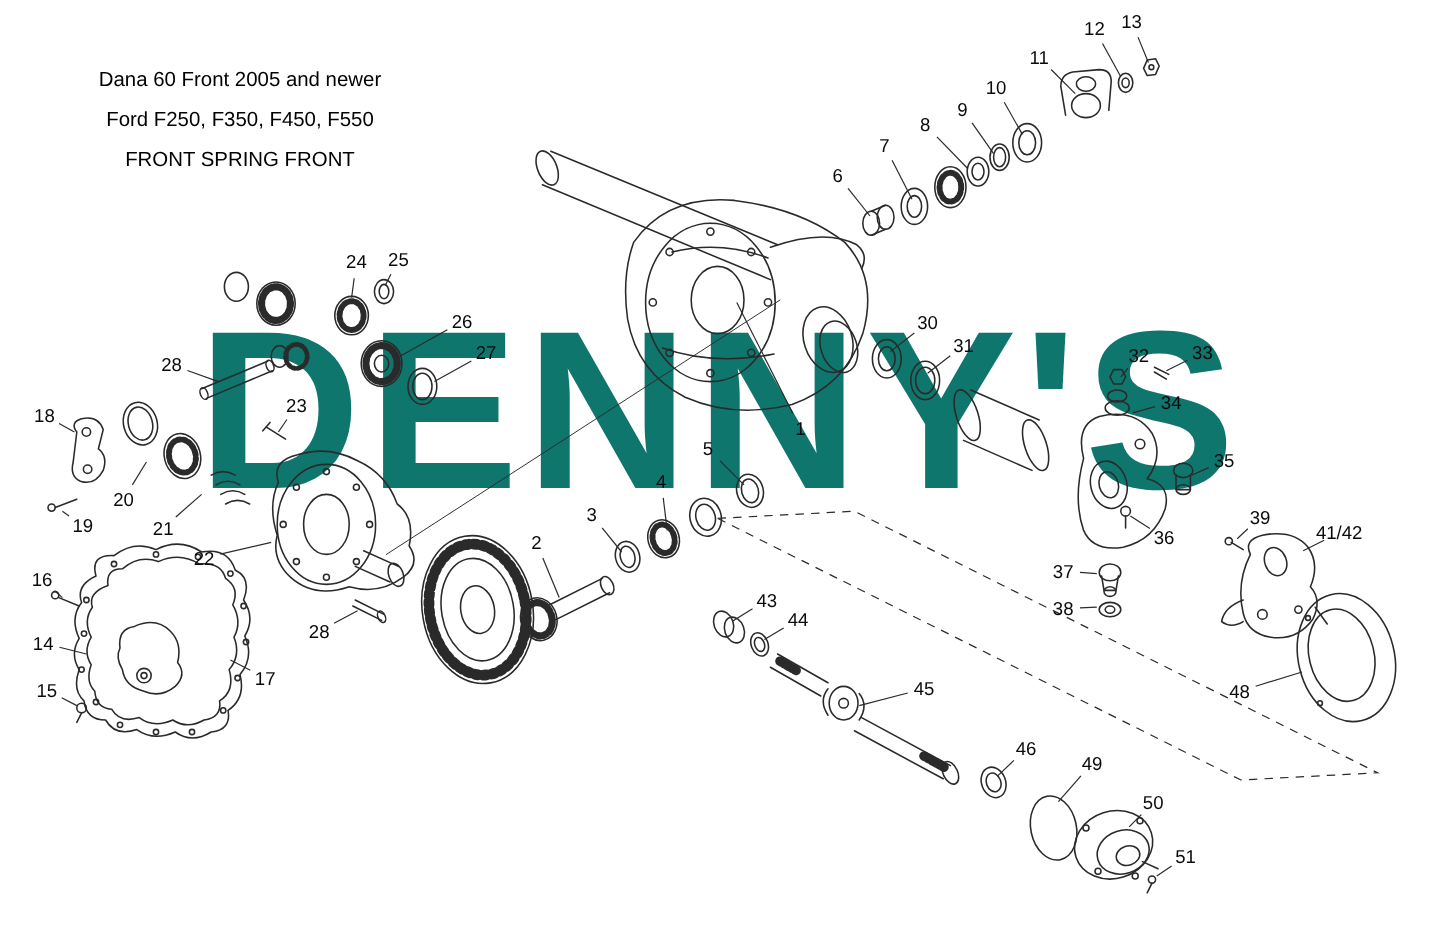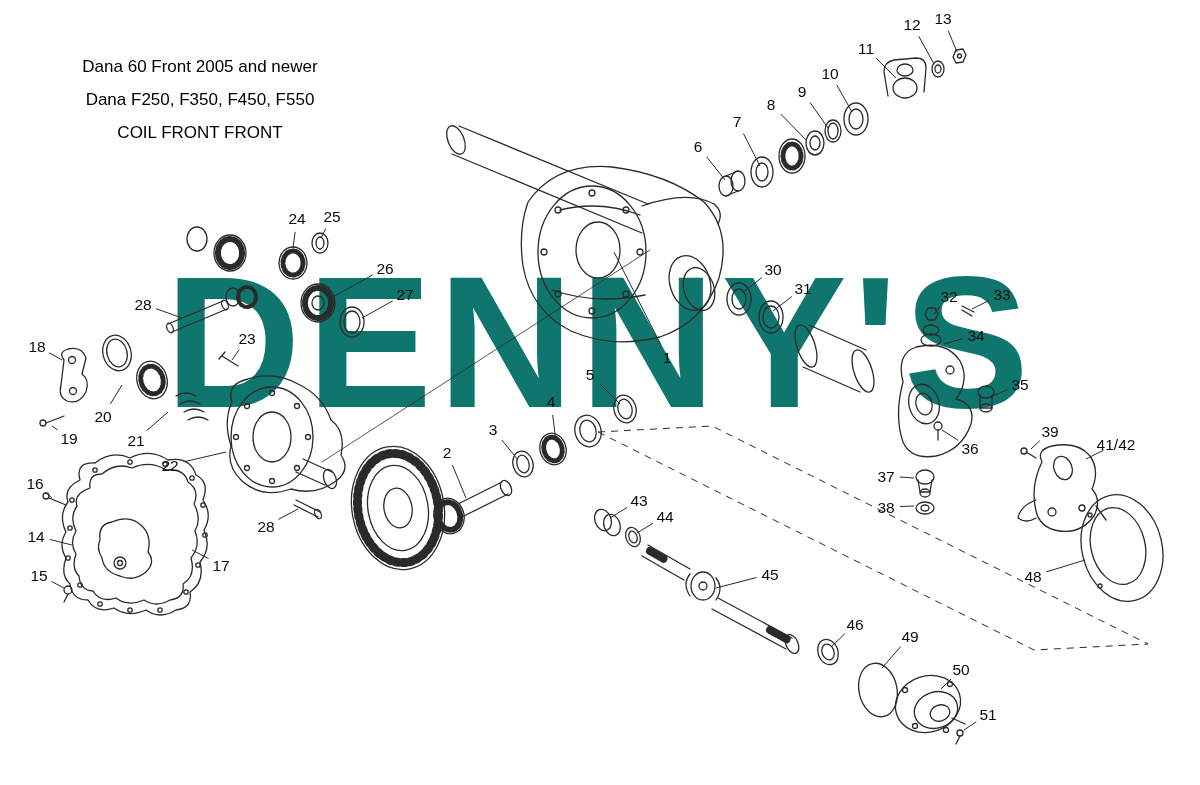--- a/index.html
+++ b/index.html
@@ -25,22 +25,22 @@
 </style>
 </head>
 <body>
 
 <div class="page">
 
   <div class="watermark">DENNY'S</div>
 
   <div class="header">
     <div>Dana 60 Front 2005 and newer</div>
-    <div>Dana F250, F350, F450, F550</div>
-    <div>COIL FRONT FRONT</div>
+    <div>Ford F250, F350, F450, F550</div>
+    <div>FRONT SPRING FRONT</div>
   </div>
 
   <svg id="diagram-svg" class="diagram" width="1200" height="785" viewBox="0 0 1200 785">
 
     <g>
       <path class="dashed" d="M598,432 L712,426 L1148,644 L1034,650 Z"></path>
     </g>
 
     <g class="art">
       <ellipse cx="456" cy="140" rx="8" ry="15" transform="rotate(-22 456 140)"></ellipse>

